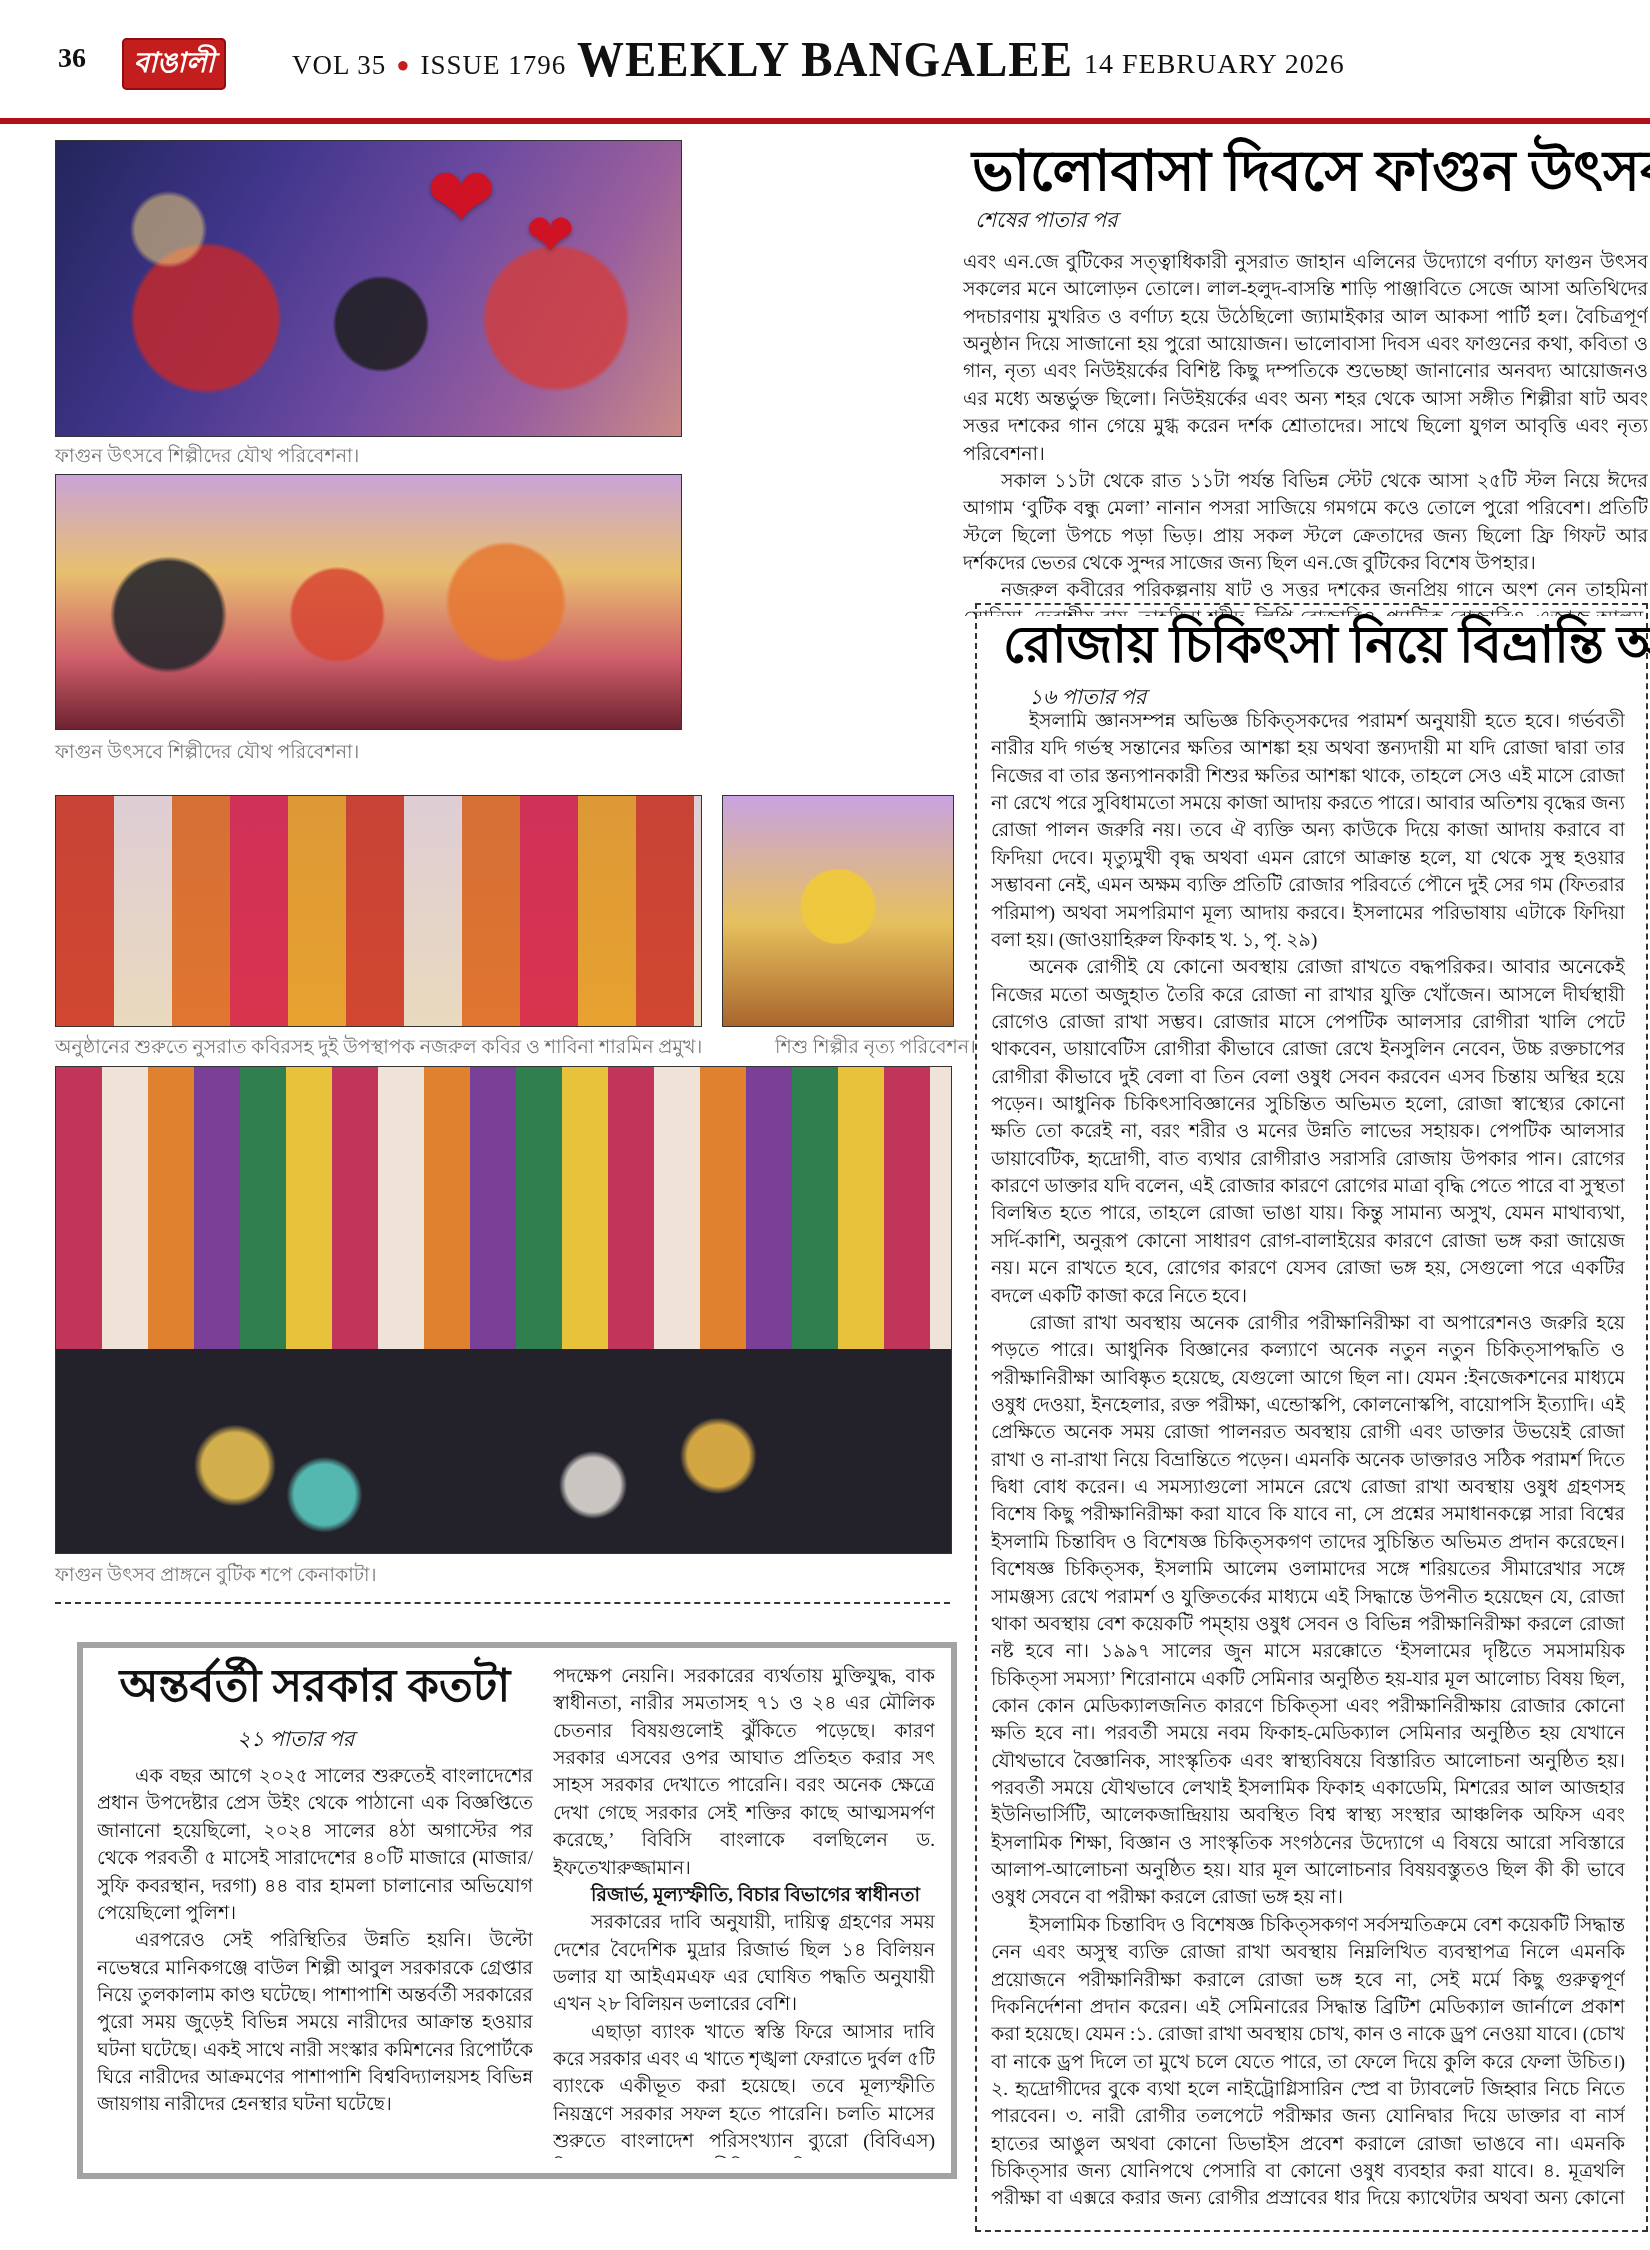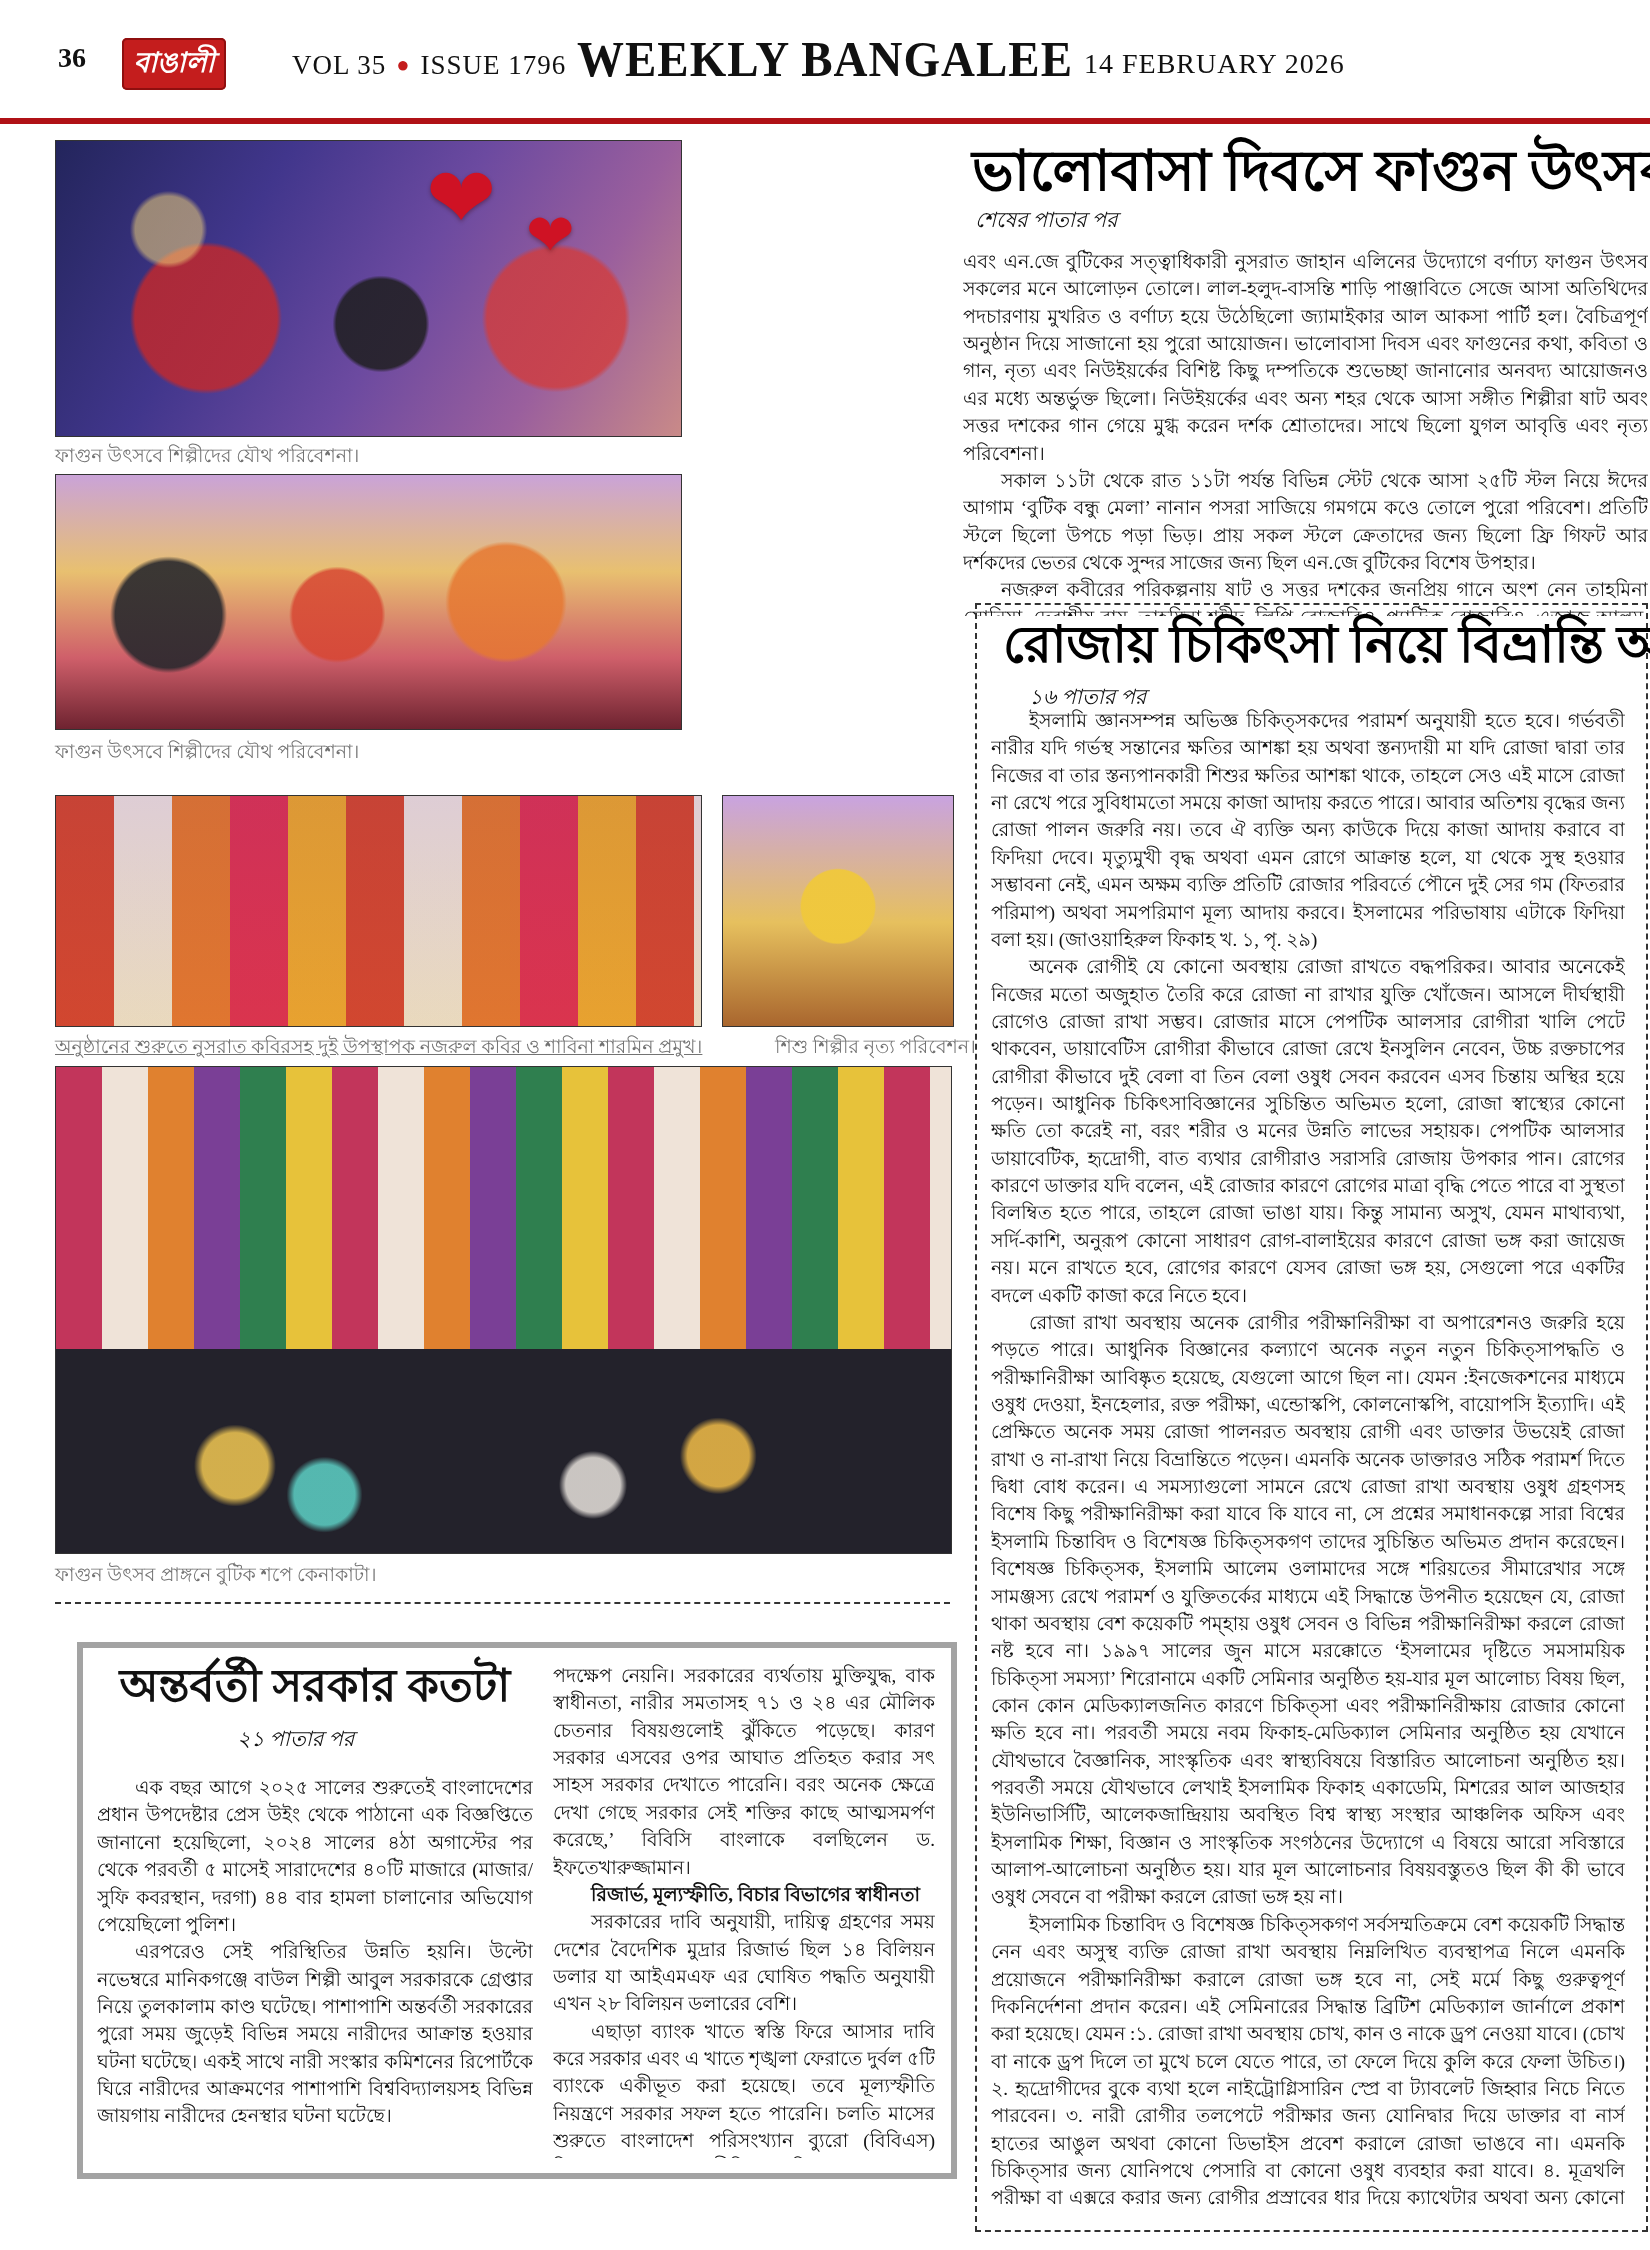--- a/index.html
+++ b/index.html
@@ -98,35 +98,35 @@
     <span class="heart" style="left:370px;top:8px;font-size:84px;">❤</span>
     <span class="heart" style="left:470px;top:60px;font-size:58px;">❤</span>
   </div>
   <div class="abs caption" style="left:55px;top:441px;">ফাগুন উৎসবে শিল্পীদের যৌথ পরিবেশনা।</div>
 
   <div class="abs photo photo-2" style="left:55px;top:474px;width:625px;height:254px;"></div>
   <div class="abs caption" style="left:55px;top:737px;">ফাগুন উৎসবে শিল্পীদের যৌথ পরিবেশনা।</div>
 
   <div class="abs photo photo-3" style="left:55px;top:795px;width:645px;height:230px;"></div>
   <div class="abs photo photo-4" style="left:722px;top:795px;width:230px;height:230px;"></div>
-  <div class="abs caption" style="left:55px;top:1032px;text-decoration:underline;">অনুষ্ঠানের শুরুতে নুসরাত কবিরসহ দুই উপস্থাপক নজরুল কবির ও শাবিনা শারমিন প্রমুখ।</div>
+  <div class="abs caption" style="left:55px;top:1032px;">অনুষ্ঠানের শুরুতে নুসরাত কবিরসহ দুই উপস্থাপক নজরুল কবির ও শাবিনা শারমিন প্রমুখ।</div>
   <div class="abs caption" style="left:775px;top:1032px;">শিশু শিল্পীর নৃত্য পরিবেশন।</div>
 
   <div class="abs photo photo-5" style="left:55px;top:1066px;width:895px;height:486px;"></div>
   <div class="abs caption" style="left:55px;top:1560px;">ফাগুন উৎসব প্রাঙ্গনে বুটিক শপে কেনাকাটা।</div>
 
   <div class="abs dashed-line" style="left:55px;top:1602px;width:895px;"></div>
 
   <div class="abs govt-box" style="left:77px;top:1642px;width:868px;height:525px;">
     <div class="abs" style="left:14px;top:12px;width:436px;">
       <div class="govt-headline">
         <div>অন্তর্বর্তী সরকার কতটা</div>
       </div>
       <div class="continuation" style="padding-left:140px;margin-top:10px;">২১ পাতার পর</div>
-      <div class="article-body" style="height:348px;margin-top:16px;">
+      <div class="article-body" style="height:348px;margin-top:4px;">
         <p>এক বছর আগে ২০২৫ সালের শুরুতেই বাংলাদেশের প্রধান উপদেষ্টার প্রেস উইং থেকে পাঠানো এক বিজ্ঞপ্তিতে জানানো হয়েছিলো, ২০২৪ সালের ৪ঠা অগাস্টের পর থেকে পরবর্তী ৫ মাসেই সারাদেশের ৪০টি মাজারে (মাজার/সুফি কবরস্থান, দরগা) ৪৪ বার হামলা চালানোর অভিযোগ পেয়েছিলো পুলিশ।</p>
         <p>এরপরেও সেই পরিস্থিতির উন্নতি হয়নি। উল্টো নভেম্বরে মানিকগঞ্জে বাউল শিল্পী আবুল সরকারকে গ্রেপ্তার নিয়ে তুলকালাম কাণ্ড ঘটেছে। পাশাপাশি অন্তর্বর্তী সরকারের পুরো সময় জুড়েই বিভিন্ন সময়ে নারীদের আক্রান্ত হওয়ার ঘটনা ঘটেছে। একই সাথে নারী সংস্কার কমিশনের রিপোর্টকে ঘিরে নারীদের আক্রমণের পাশাপাশি বিশ্ববিদ্যালয়সহ বিভিন্ন জায়গায় নারীদের হেনস্থার ঘটনা ঘটেছে।</p>
 
       </div>
     </div>
     <div class="abs article-body" style="left:470px;top:14px;width:382px;height:496px;">
       <p class="noindent">পদক্ষেপ নেয়নি। সরকারের ব্যর্থতায় মুক্তিযুদ্ধ, বাক স্বাধীনতা, নারীর সমতাসহ ৭১ ও ২৪ এর মৌলিক চেতনার বিষয়গুলোই ঝুঁকিতে পড়েছে। কারণ সরকার এসবের ওপর আঘাত প্রতিহত করার সৎ সাহস সরকার দেখাতে পারেনি। বরং অনেক ক্ষেত্রে দেখা গেছে সরকার সেই শক্তির কাছে আত্মসমর্পণ করেছে,’ বিবিসি বাংলাকে বলছিলেন ড. ইফতেখারুজ্জামান।</p>
       <p class="subhead">রিজার্ভ, মূল্যস্ফীতি, বিচার বিভাগের স্বাধীনতা</p>
       <p>সরকারের দাবি অনুযায়ী, দায়িত্ব গ্রহণের সময় দেশের বৈদেশিক মুদ্রার রিজার্ভ ছিল ১৪ বিলিয়ন ডলার যা আইএমএফ এর ঘোষিত পদ্ধতি অনুযায়ী এখন ২৮ বিলিয়ন ডলারের বেশি।</p>
       <p>এছাড়া ব্যাংক খাতে স্বস্তি ফিরে আসার দাবি করে সরকার এবং এ খাতে শৃঙ্খলা ফেরাতে দুর্বল ৫টি ব্যাংকে একীভূত করা হয়েছে। তবে মূল্যস্ফীতি নিয়ন্ত্রণে সরকার সফল হতে পারেনি। চলতি মাসের শুরুতে বাংলাদেশ পরিসংখ্যান ব্যুরো (বিবিএস) ডিসেম্বর মাসের মূল্যস্ফীতির যে চিত্র প্রকাশ করেছে, সে অনুযায়ী, ডিসেম্বরে সার্বিক মূল্যস্ফীতি বেড়ে দাঁড়িয়েছে ৮ দশমিক ৪৮ শতাংশ। এর আগে নভেম্বর মাসে মূল্যস্ফীতি বেড়ে হয়েছিল ৮ দশমিক ২৯ শতাংশ।</p>

